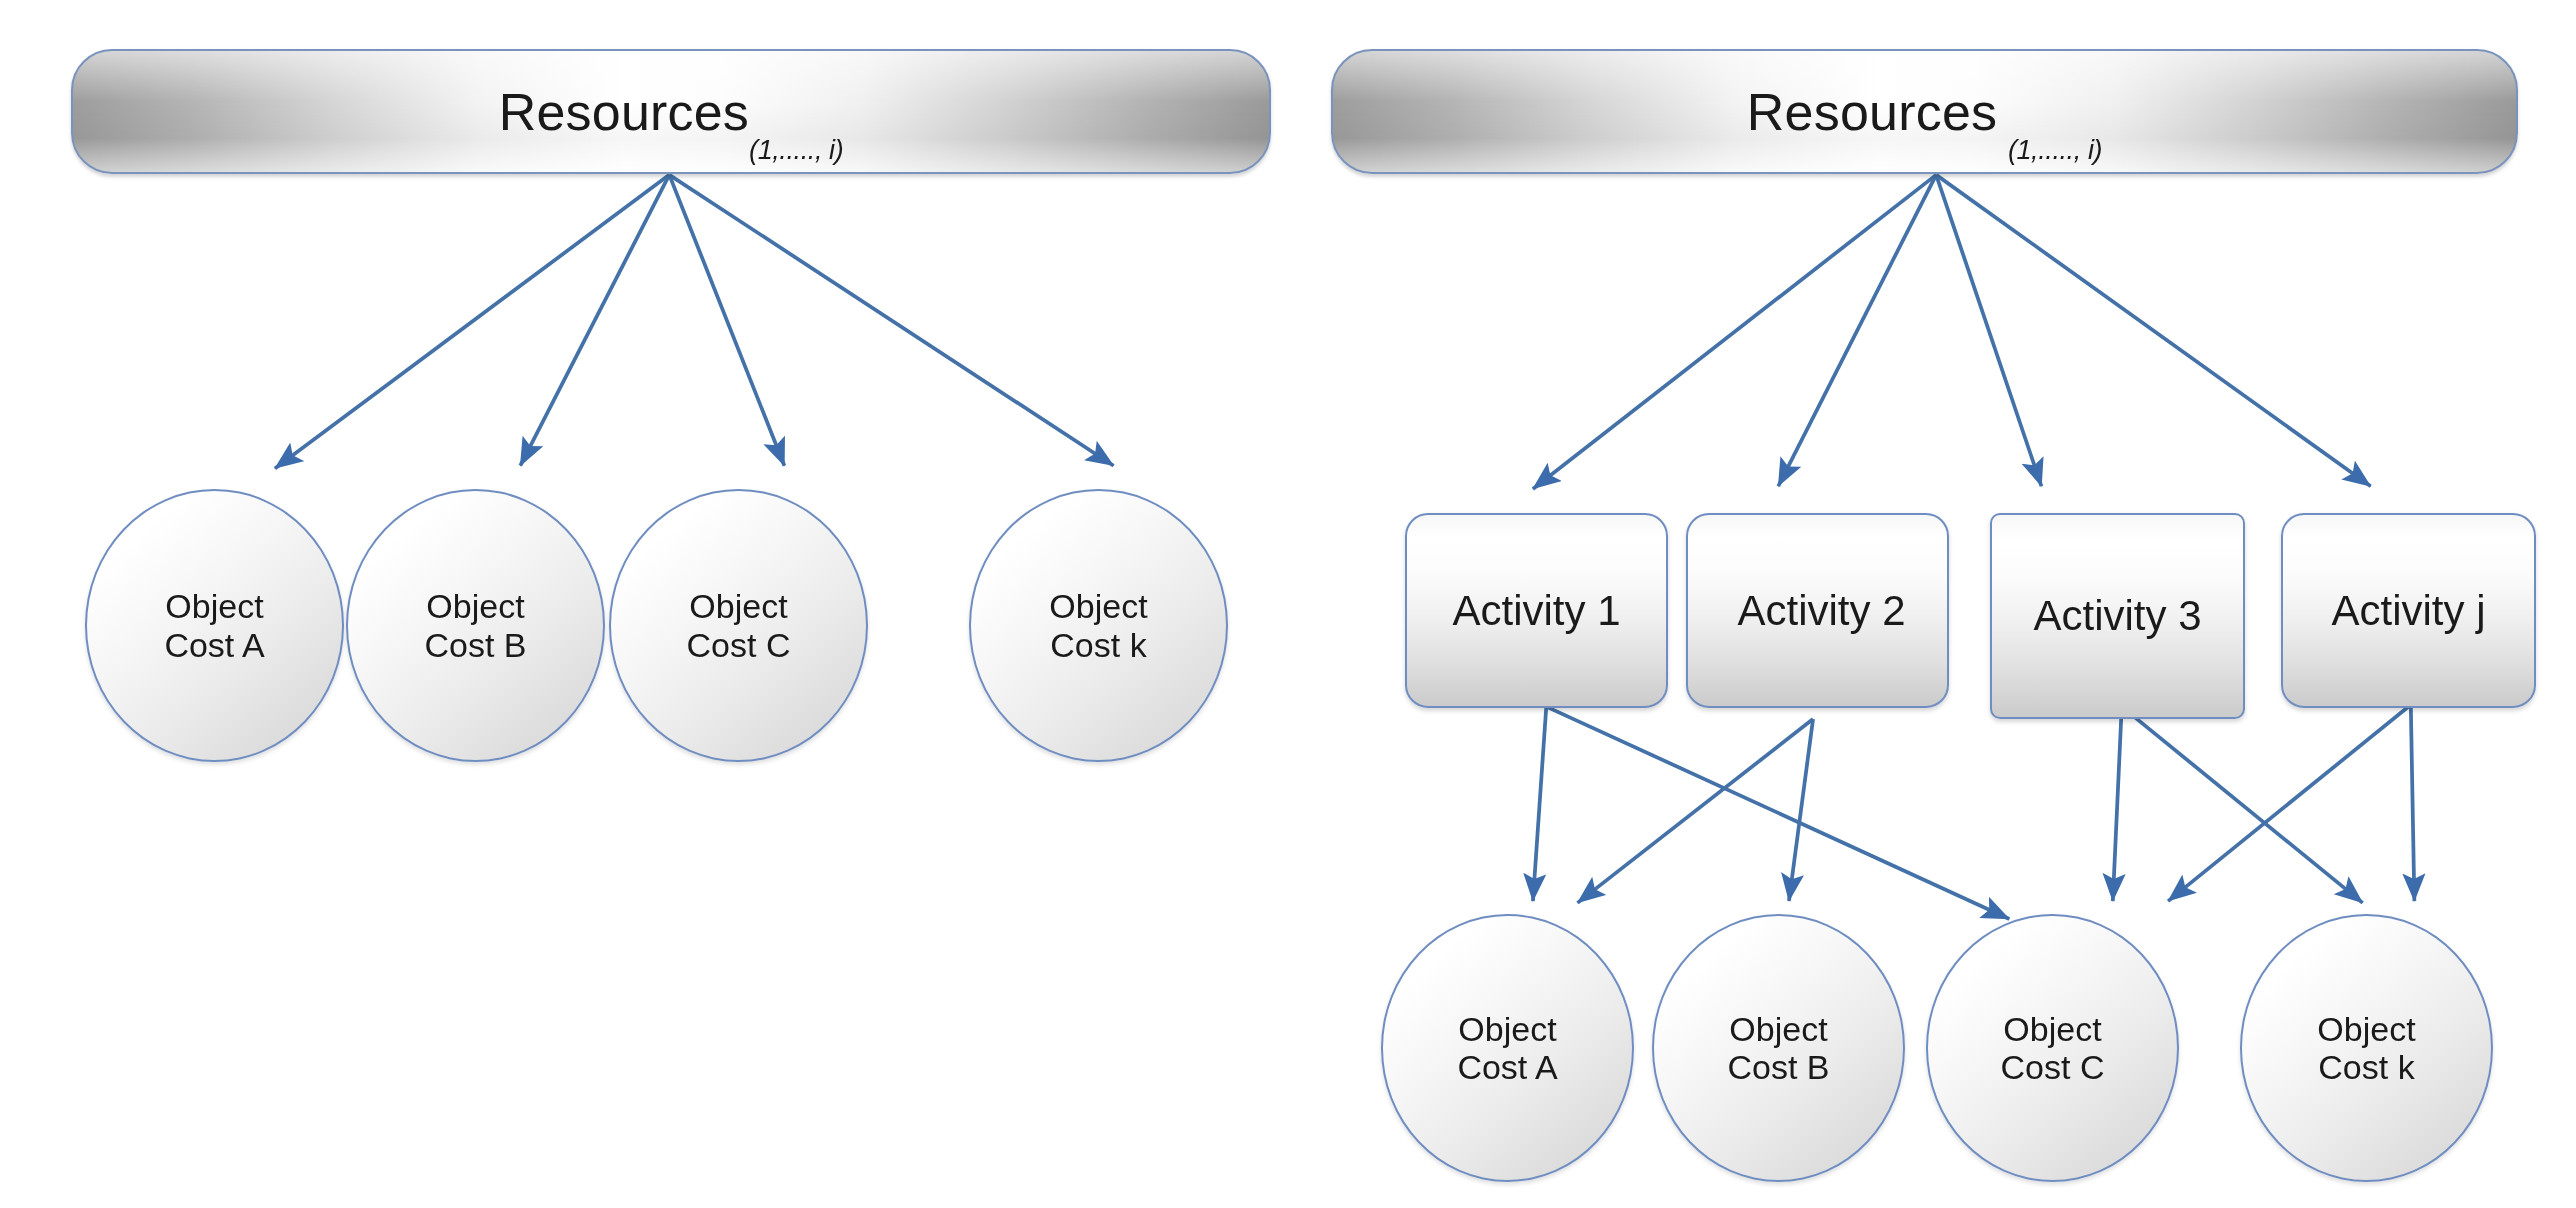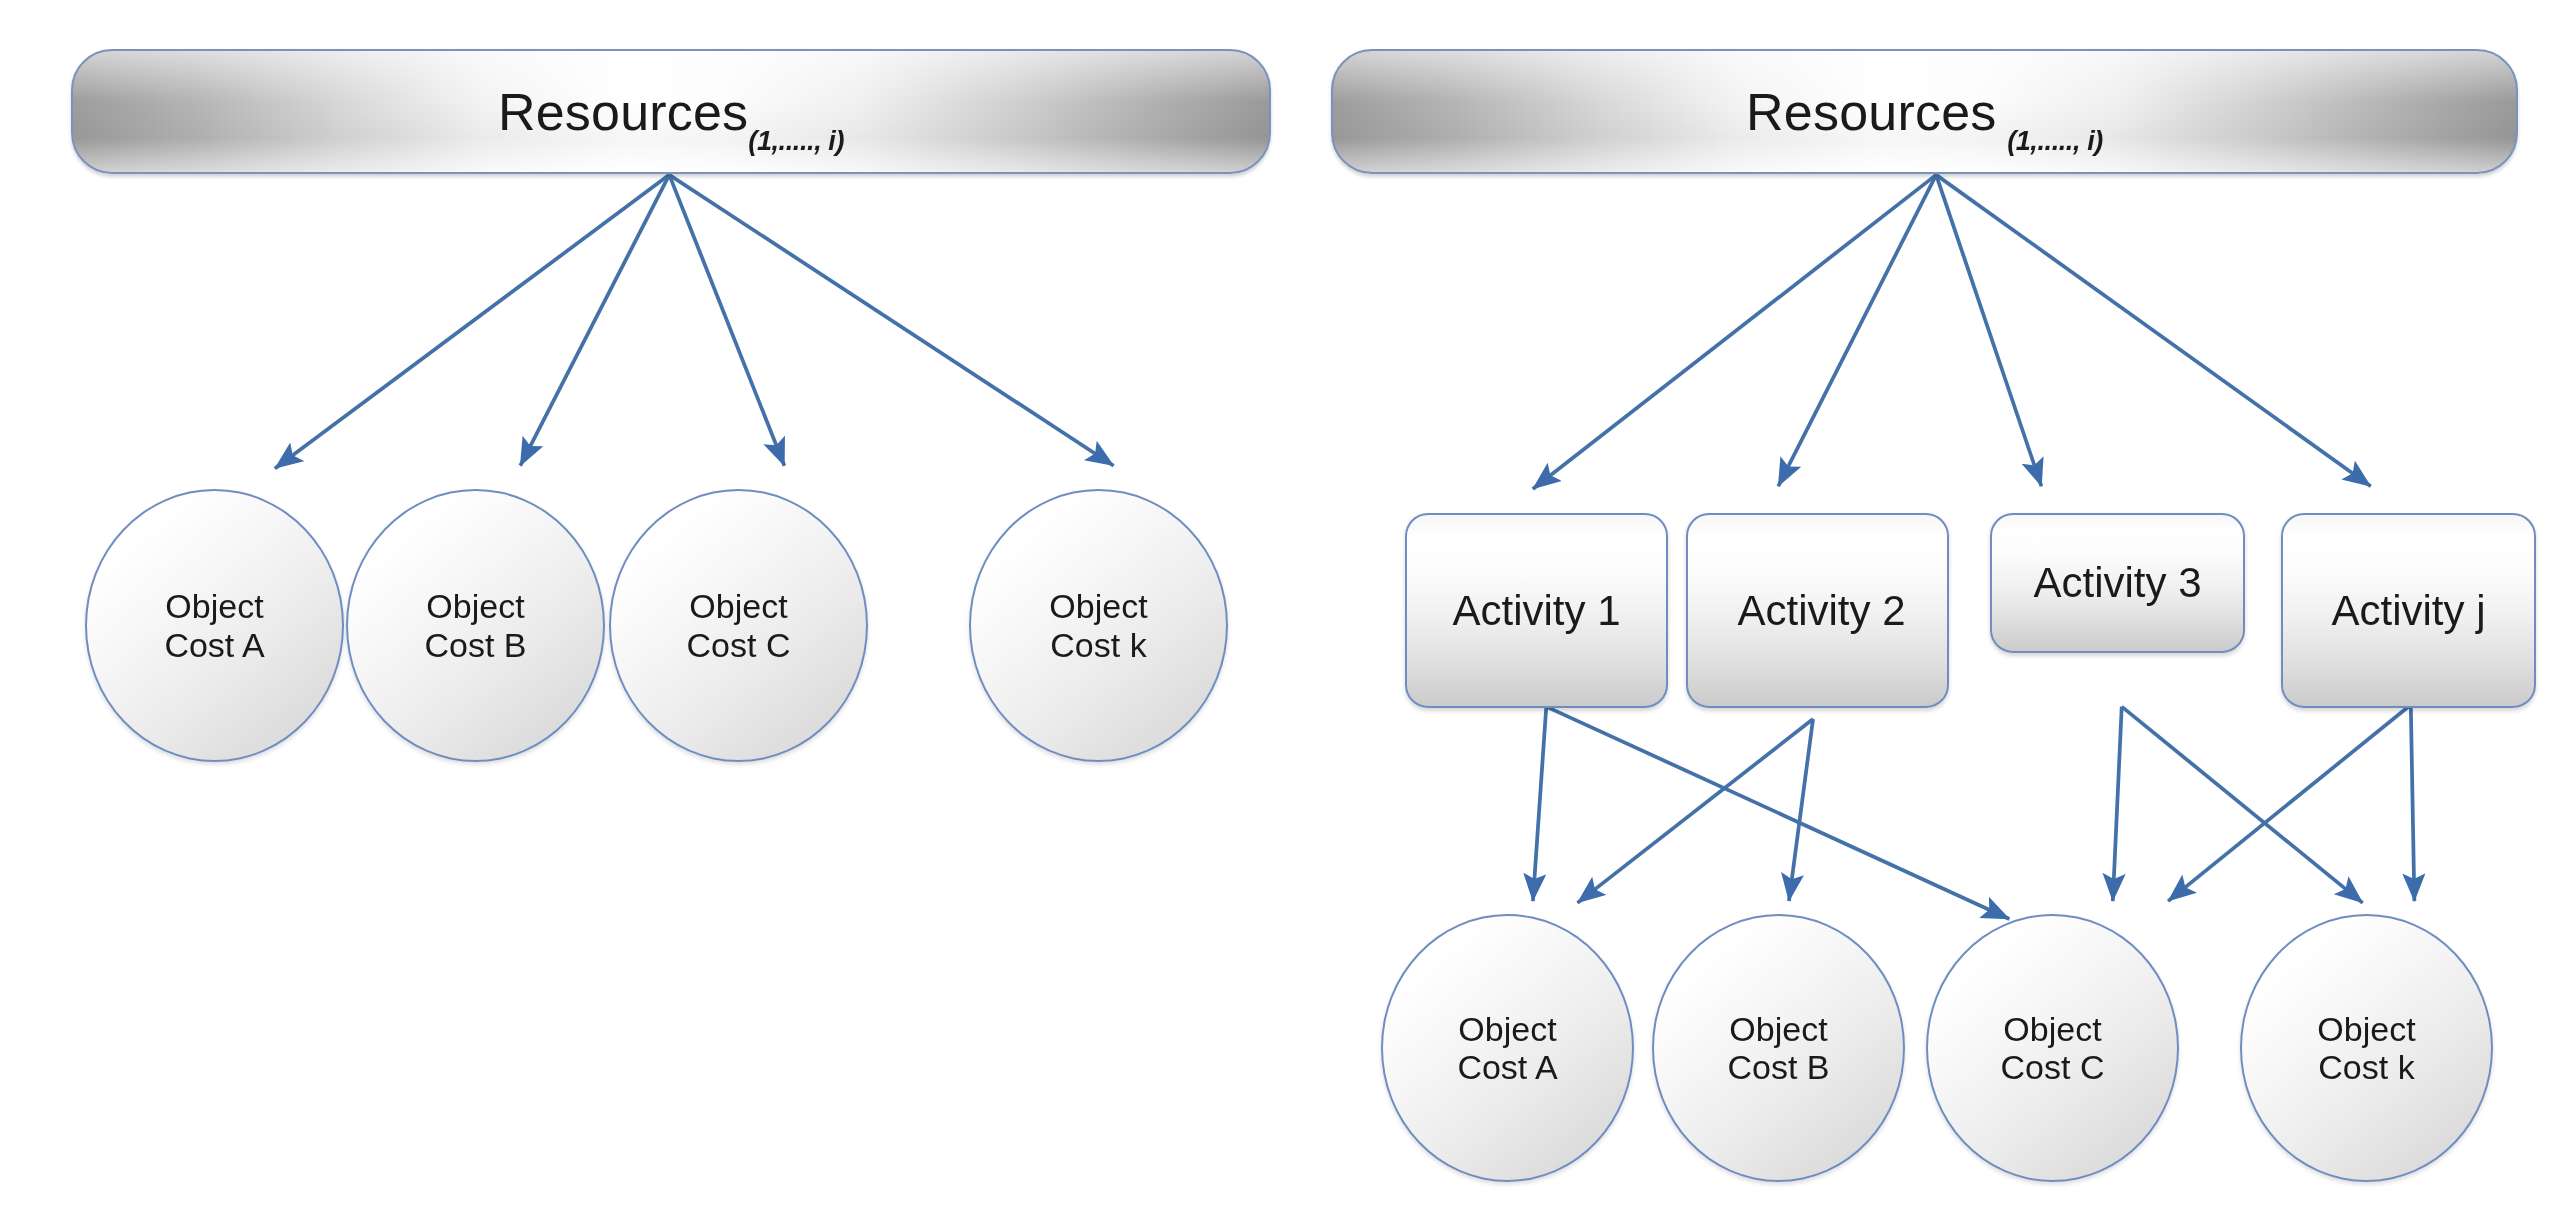--- a/index.html
+++ b/index.html
@@ -31,22 +31,22 @@
         #ffffff 46%, #fdfdfd 54%, #f0f0f0 66%, #d2d2d2 78%,
         #b2b2b2 90%, #9a9a9a 100%);
     box-shadow:0 2.7px 3.6px rgba(0,0,0,.17);
     text-align:right;
   }
   .res-label{
     font-size:52px;letter-spacing:0.2px;line-height:1;white-space:nowrap;
     display:inline-flex;align-items:baseline;
   }
   .res-label .sub{
-    font-size:27px;font-style:italic;font-weight:700;
-    position:relative;top:20px;letter-spacing:-0.4px;
+    font-size:27px;font-style:italic;font-weight:400;
+    position:relative;top:29px;letter-spacing:-0.4px;
   }
   .res-label.spaced .sub{margin-left:10.7px;}
 
   
   .activity{
     border:2.7px solid #6f8dc0;
     border-radius:23px;
     background:
       linear-gradient(to bottom,
         #f7f7f7 0%, #ffffff 12%, #fcfcfc 30%,
@@ -152,21 +152,21 @@
   </div>
 
   <div class="node activity" style="left:1405px;top:513px;width:263px;height:195px;">
     <span class="activity-label">Activity 1</span>
   </div>
 
   <div class="node activity" style="left:1686px;top:513px;width:263px;height:195px;padding-left:8px;">
     <span class="activity-label">Activity 2</span>
   </div>
 
-  <div class="node activity" style="left:1990px;top:513px;width:255px;height:140px;">
+  <div class="node activity" style="left:1990px;top:513px;width:255px;height:206px;border-radius:10px;">
     <span class="activity-label">Activity 3</span>
   </div>
 
   <div class="node activity" style="left:2281px;top:513px;width:255px;height:195px;">
     <span class="activity-label">Activity j</span>
   </div>
 
   <div class="node ellipse" style="left:1381px;top:914px;width:253px;height:268px;">
     <span class="ellipse-label">
       <span>Object</span><br>

